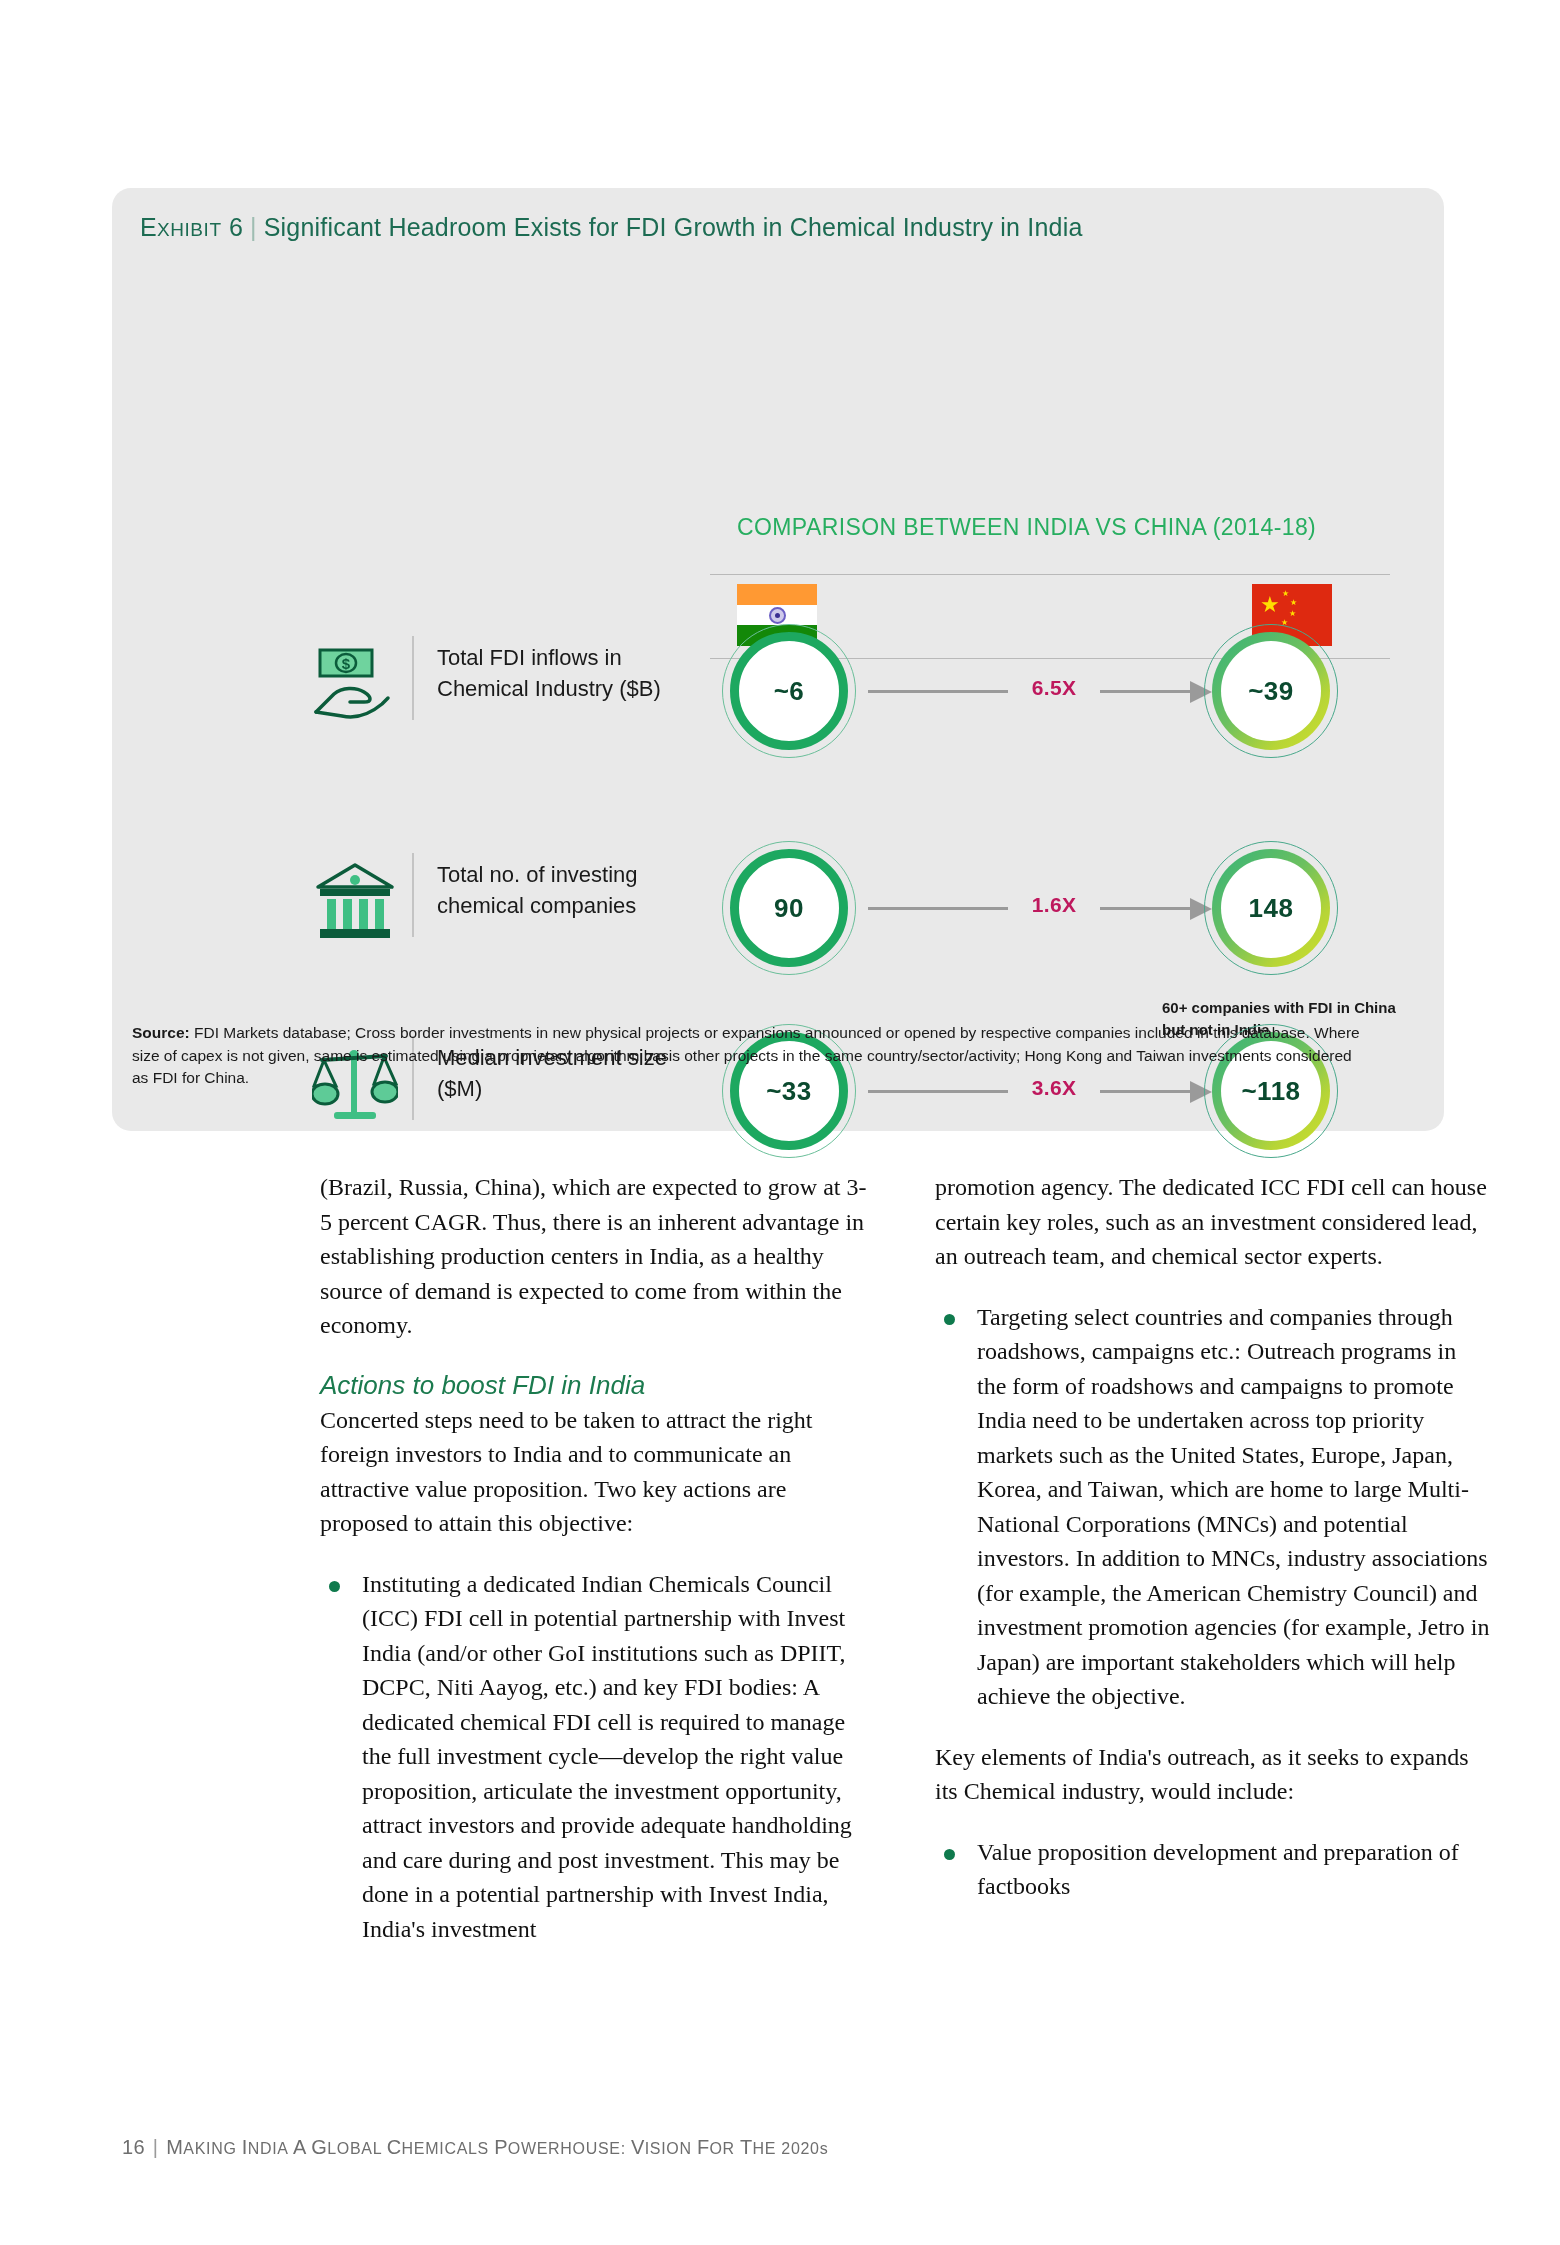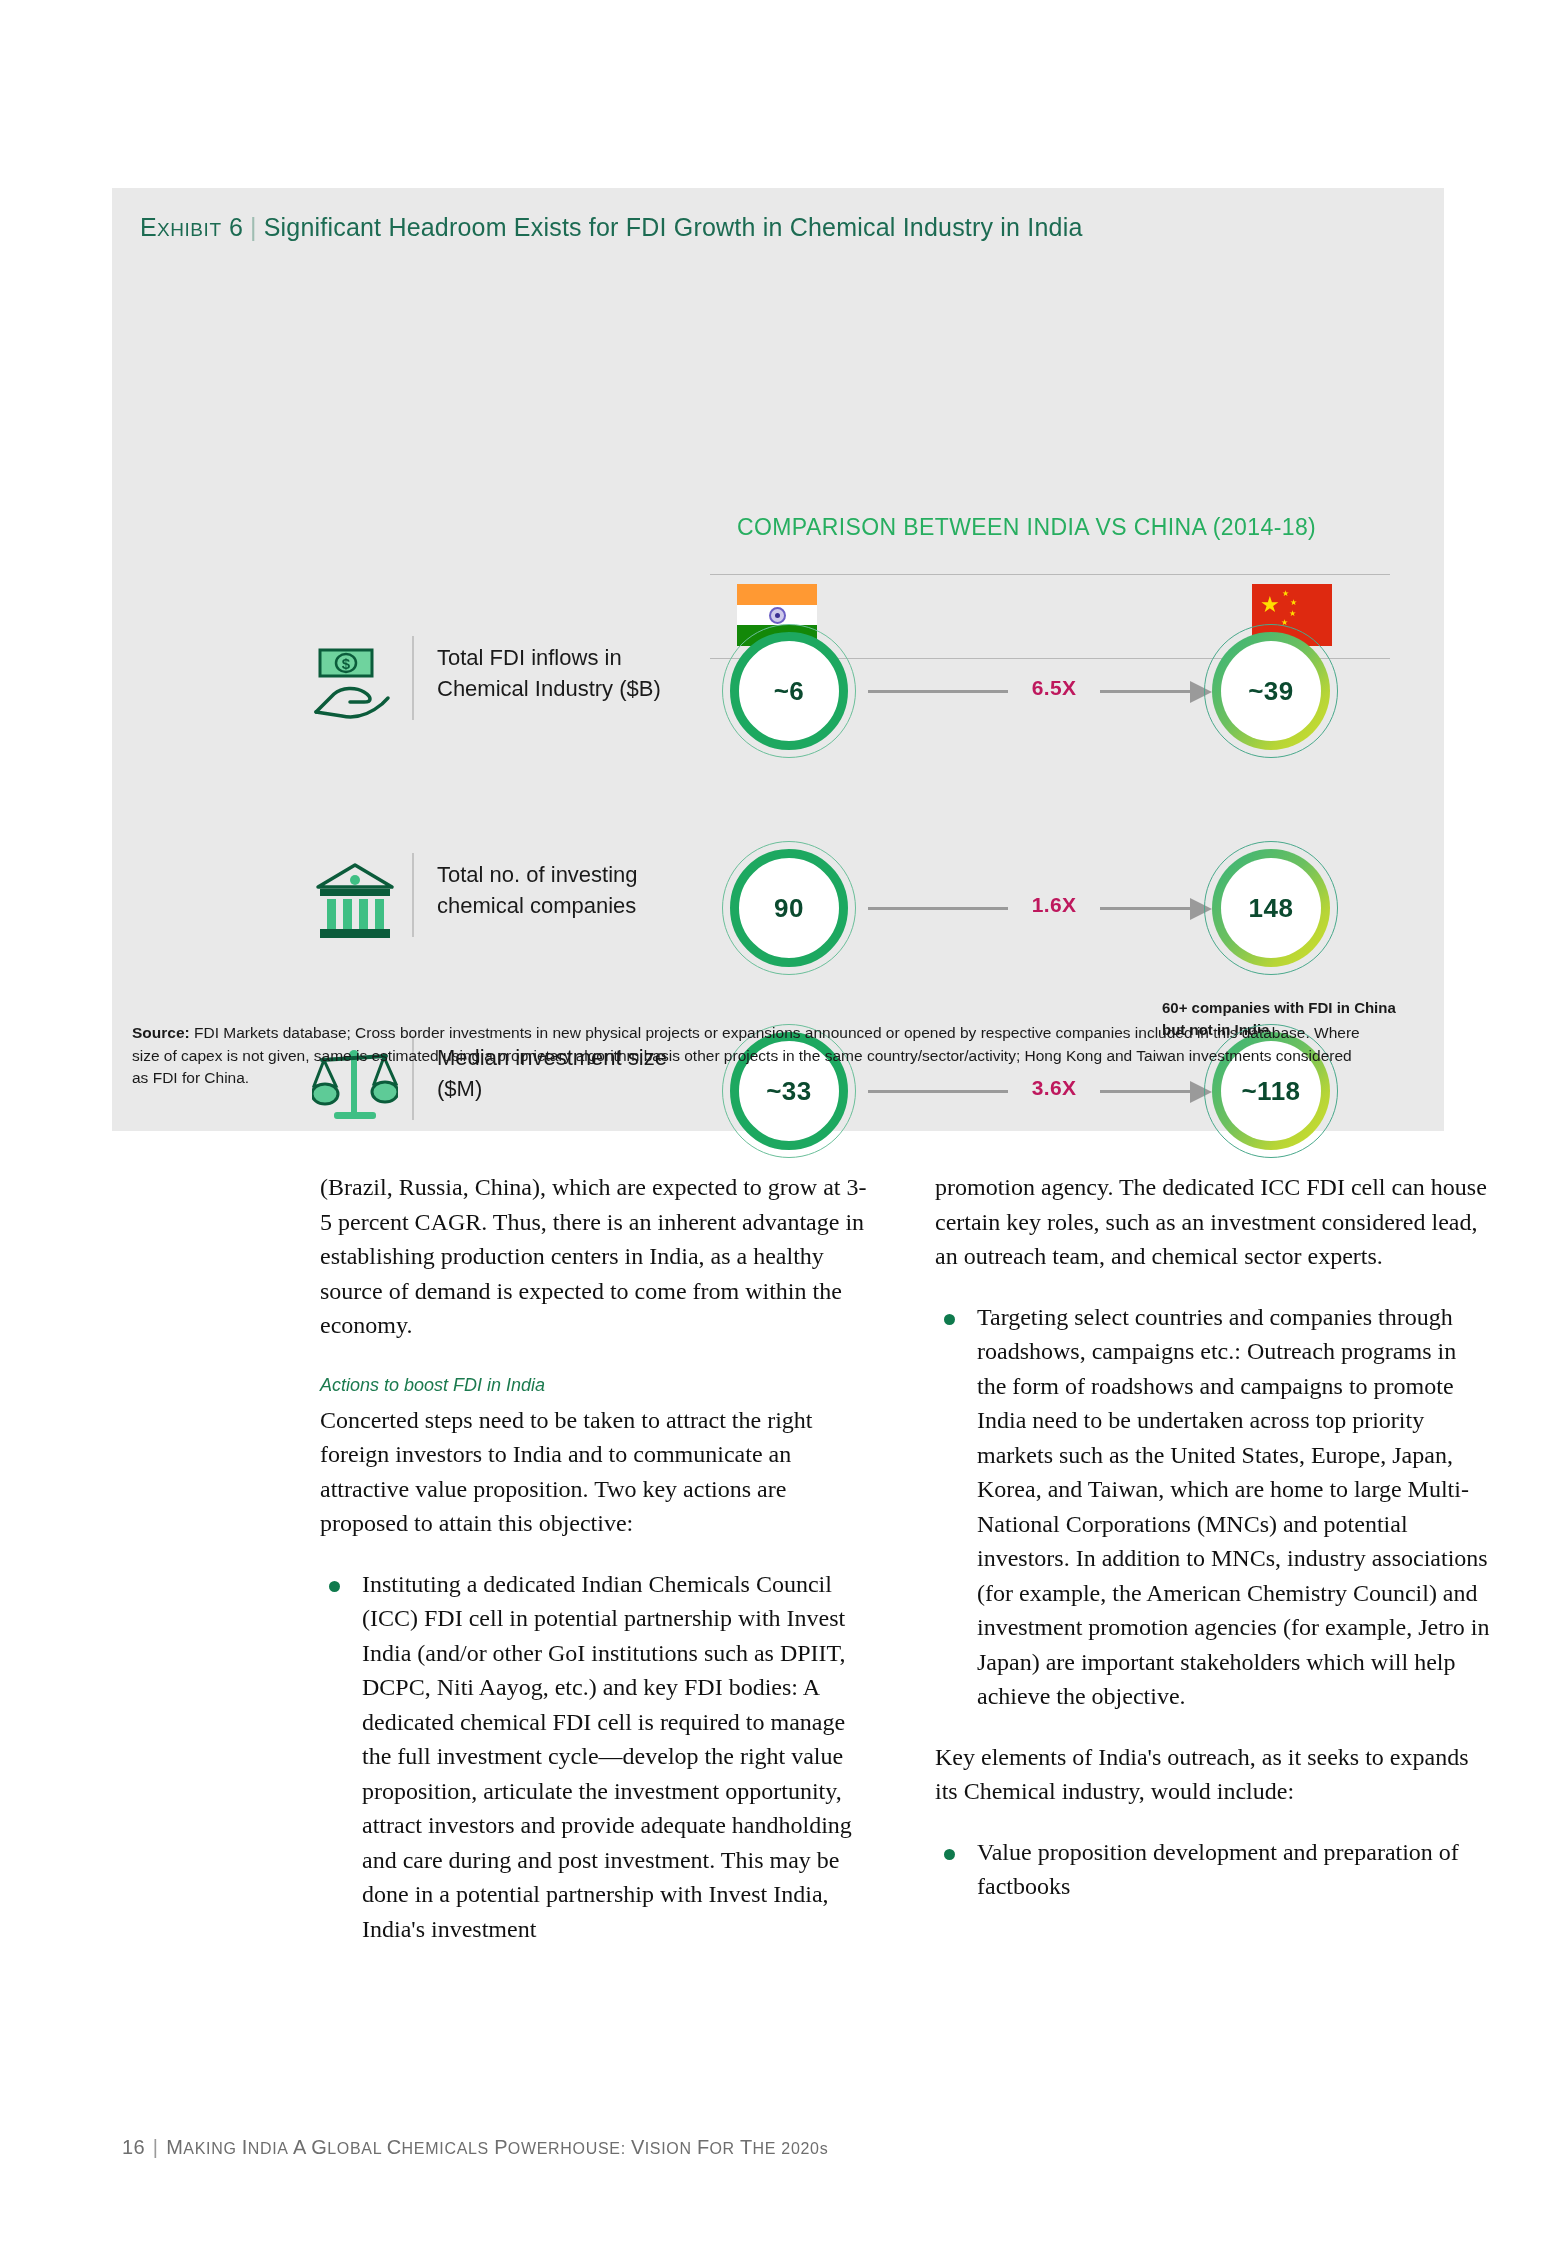--- a/index.html
+++ b/index.html
@@ -2,21 +2,21 @@
 <html><head>
 <meta charset="utf-8">
 <style>
   html,body{margin:0;padding:0;background:#fff;}
   body{width:1560px;height:2245px;position:relative;
        font-family:"Liberation Sans",sans-serif;-webkit-font-smoothing:antialiased;}
 
   
   .exhibit{
     position:absolute;left:112px;top:188px;width:1332px;height:943px;
-    background:#e9e9e9;box-sizing:border-box;
+    background:#e9e9e9;box-sizing:border-box;border-radius:19px;
   }
   .exhibit-title{
     position:absolute;left:28px;top:25px;
     color:#1c6b52;font-size:25px;letter-spacing:.2px;white-space:nowrap;
     font-family:"Liberation Sans",sans-serif;font-weight:400;
   }
   .exhibit-title .ex-lead{font-size:25px;}
   .exhibit-title .ex-small{font-size:19px;letter-spacing:.6px;}
   .exhibit-title .ex-num{font-size:25px;}
   .exhibit-title .ex-bar{color:#9fbdb2;padding:0 7px;font-weight:300;}
@@ -103,21 +103,21 @@
     color:#1a1a1a;font-size:15.5px;line-height:22.5px;
   }
   .source b{font-weight:bold;}
 
   
   .col{position:absolute;width:555px;font-family:"Liberation Serif",serif;}
   .col-left{left:320px;top:1170px;}
   .col-right{left:935px;top:1170px;}
   .col p{margin:0 0 26px 0;font-size:24px;line-height:34.5px;color:#111;}
   .subhead{
-    margin:0 0 2px 0;color:#1b7a4e;font-size:18px;line-height:32px;font-style:italic;
+    margin:0 0 2px 0;color:#1b7a4e;font-size:26px;line-height:32px;font-style:italic;
     font-family:"Liberation Sans",sans-serif;
   }
   .bullets{margin:0;padding:0;list-style:none;}
   .bullets li{
     position:relative;padding-left:42px;margin:0 0 26px 0;
     font-size:24px;line-height:34.5px;color:#111;
   }
   .bullets li:before{
     content:"";position:absolute;left:9px;top:14px;width:11px;height:11px;
     border-radius:50%;background:#0f7a4d;

